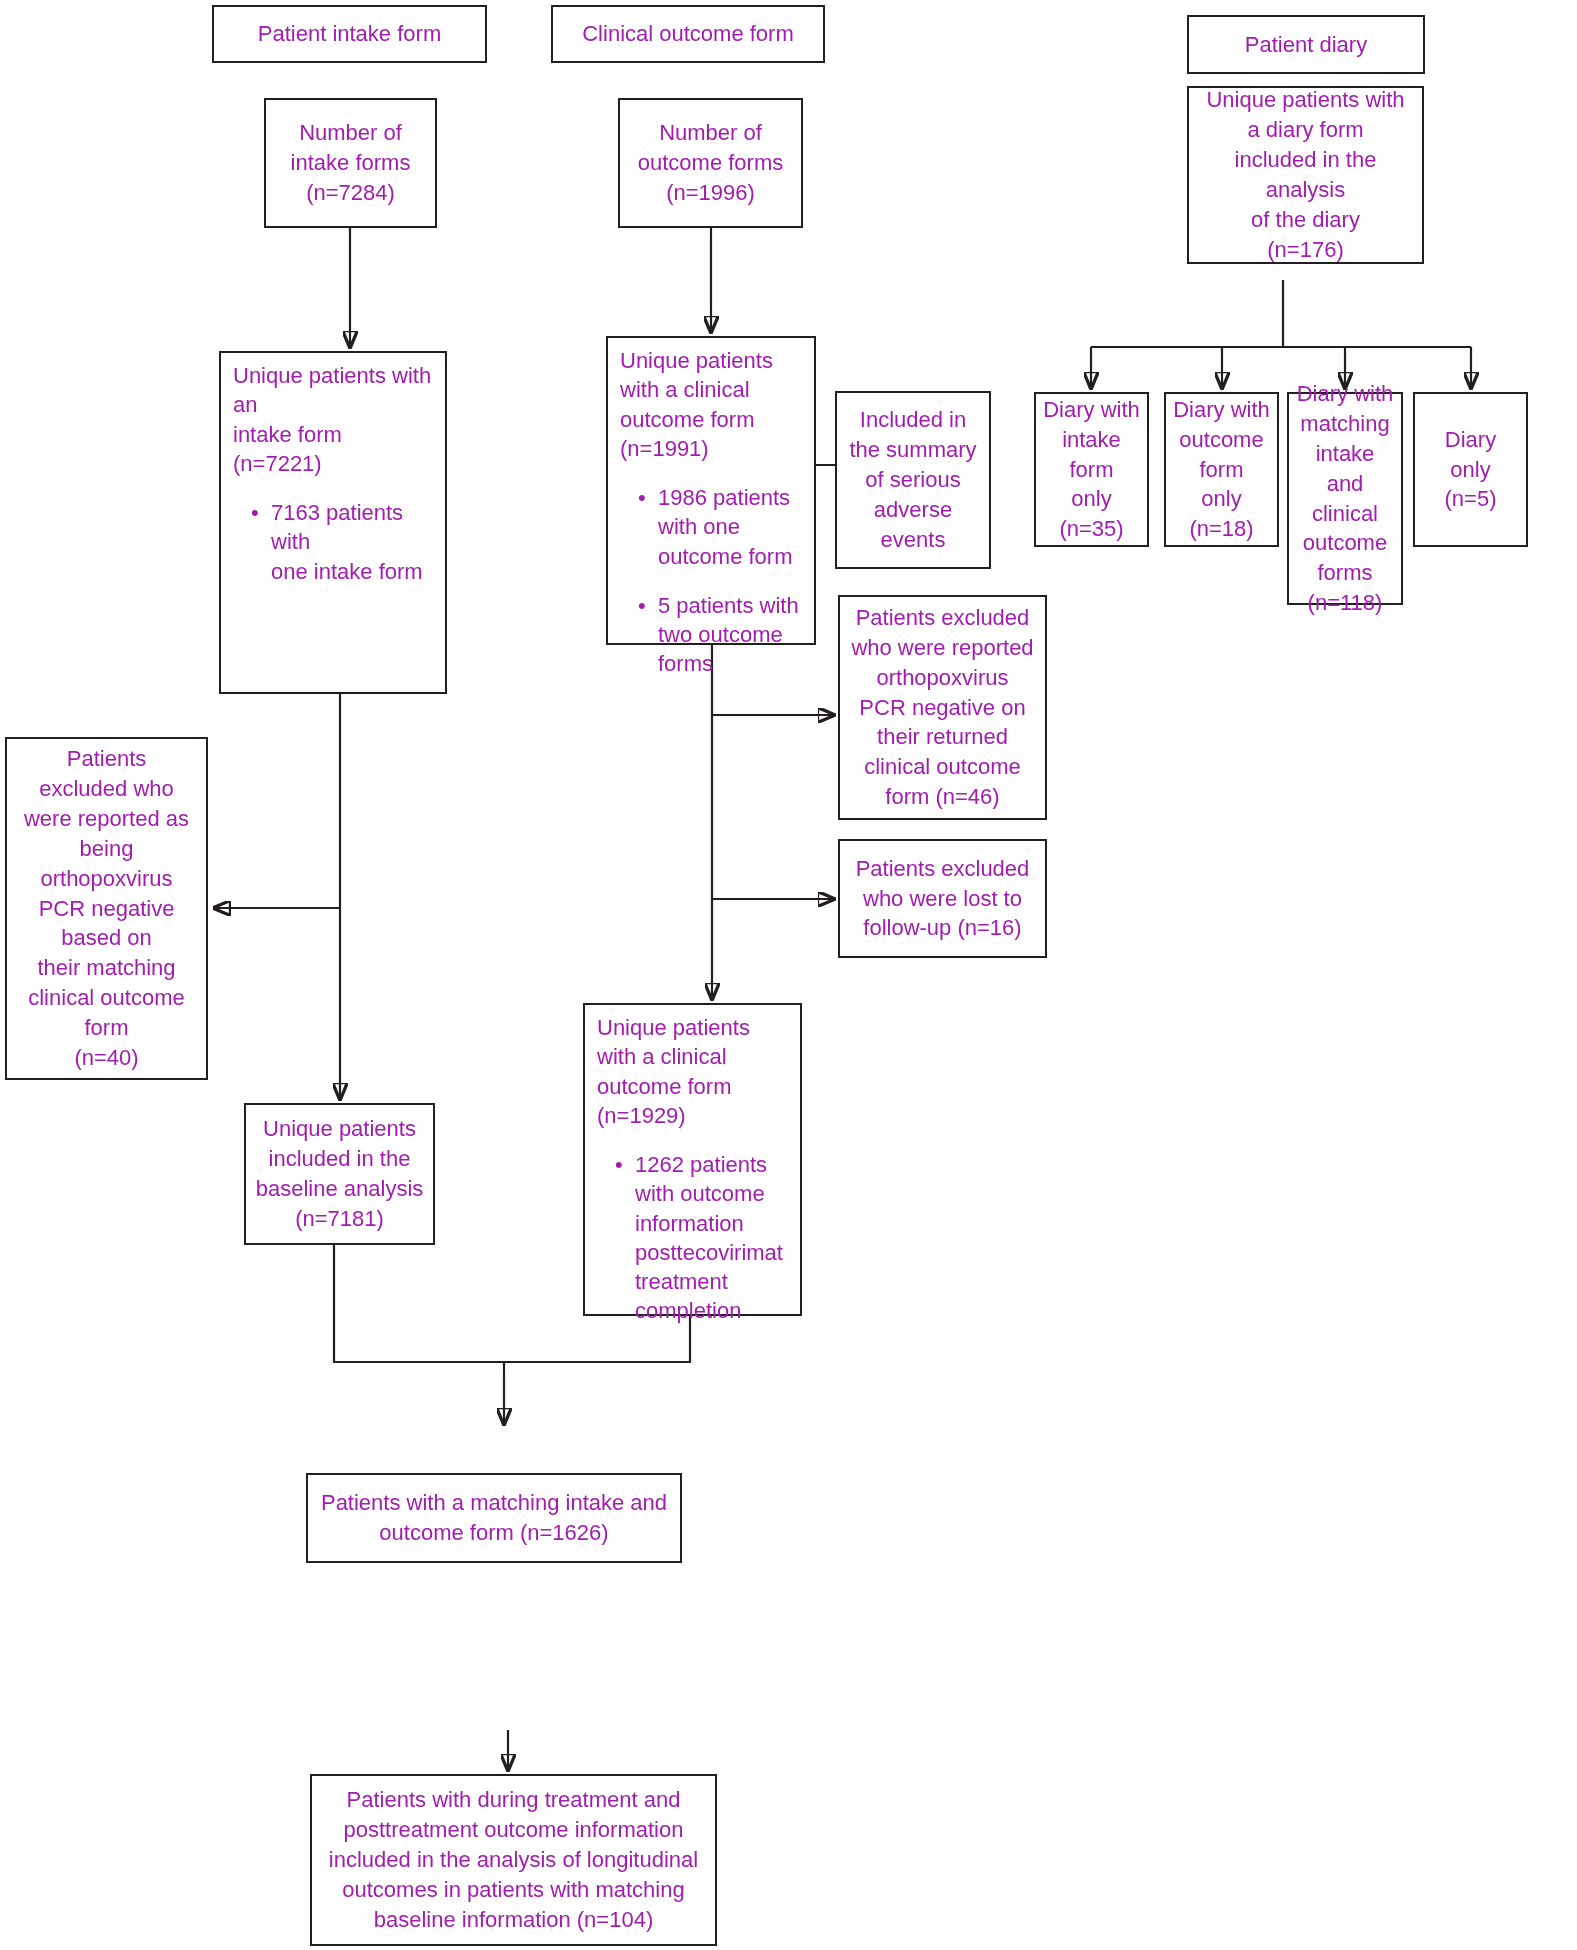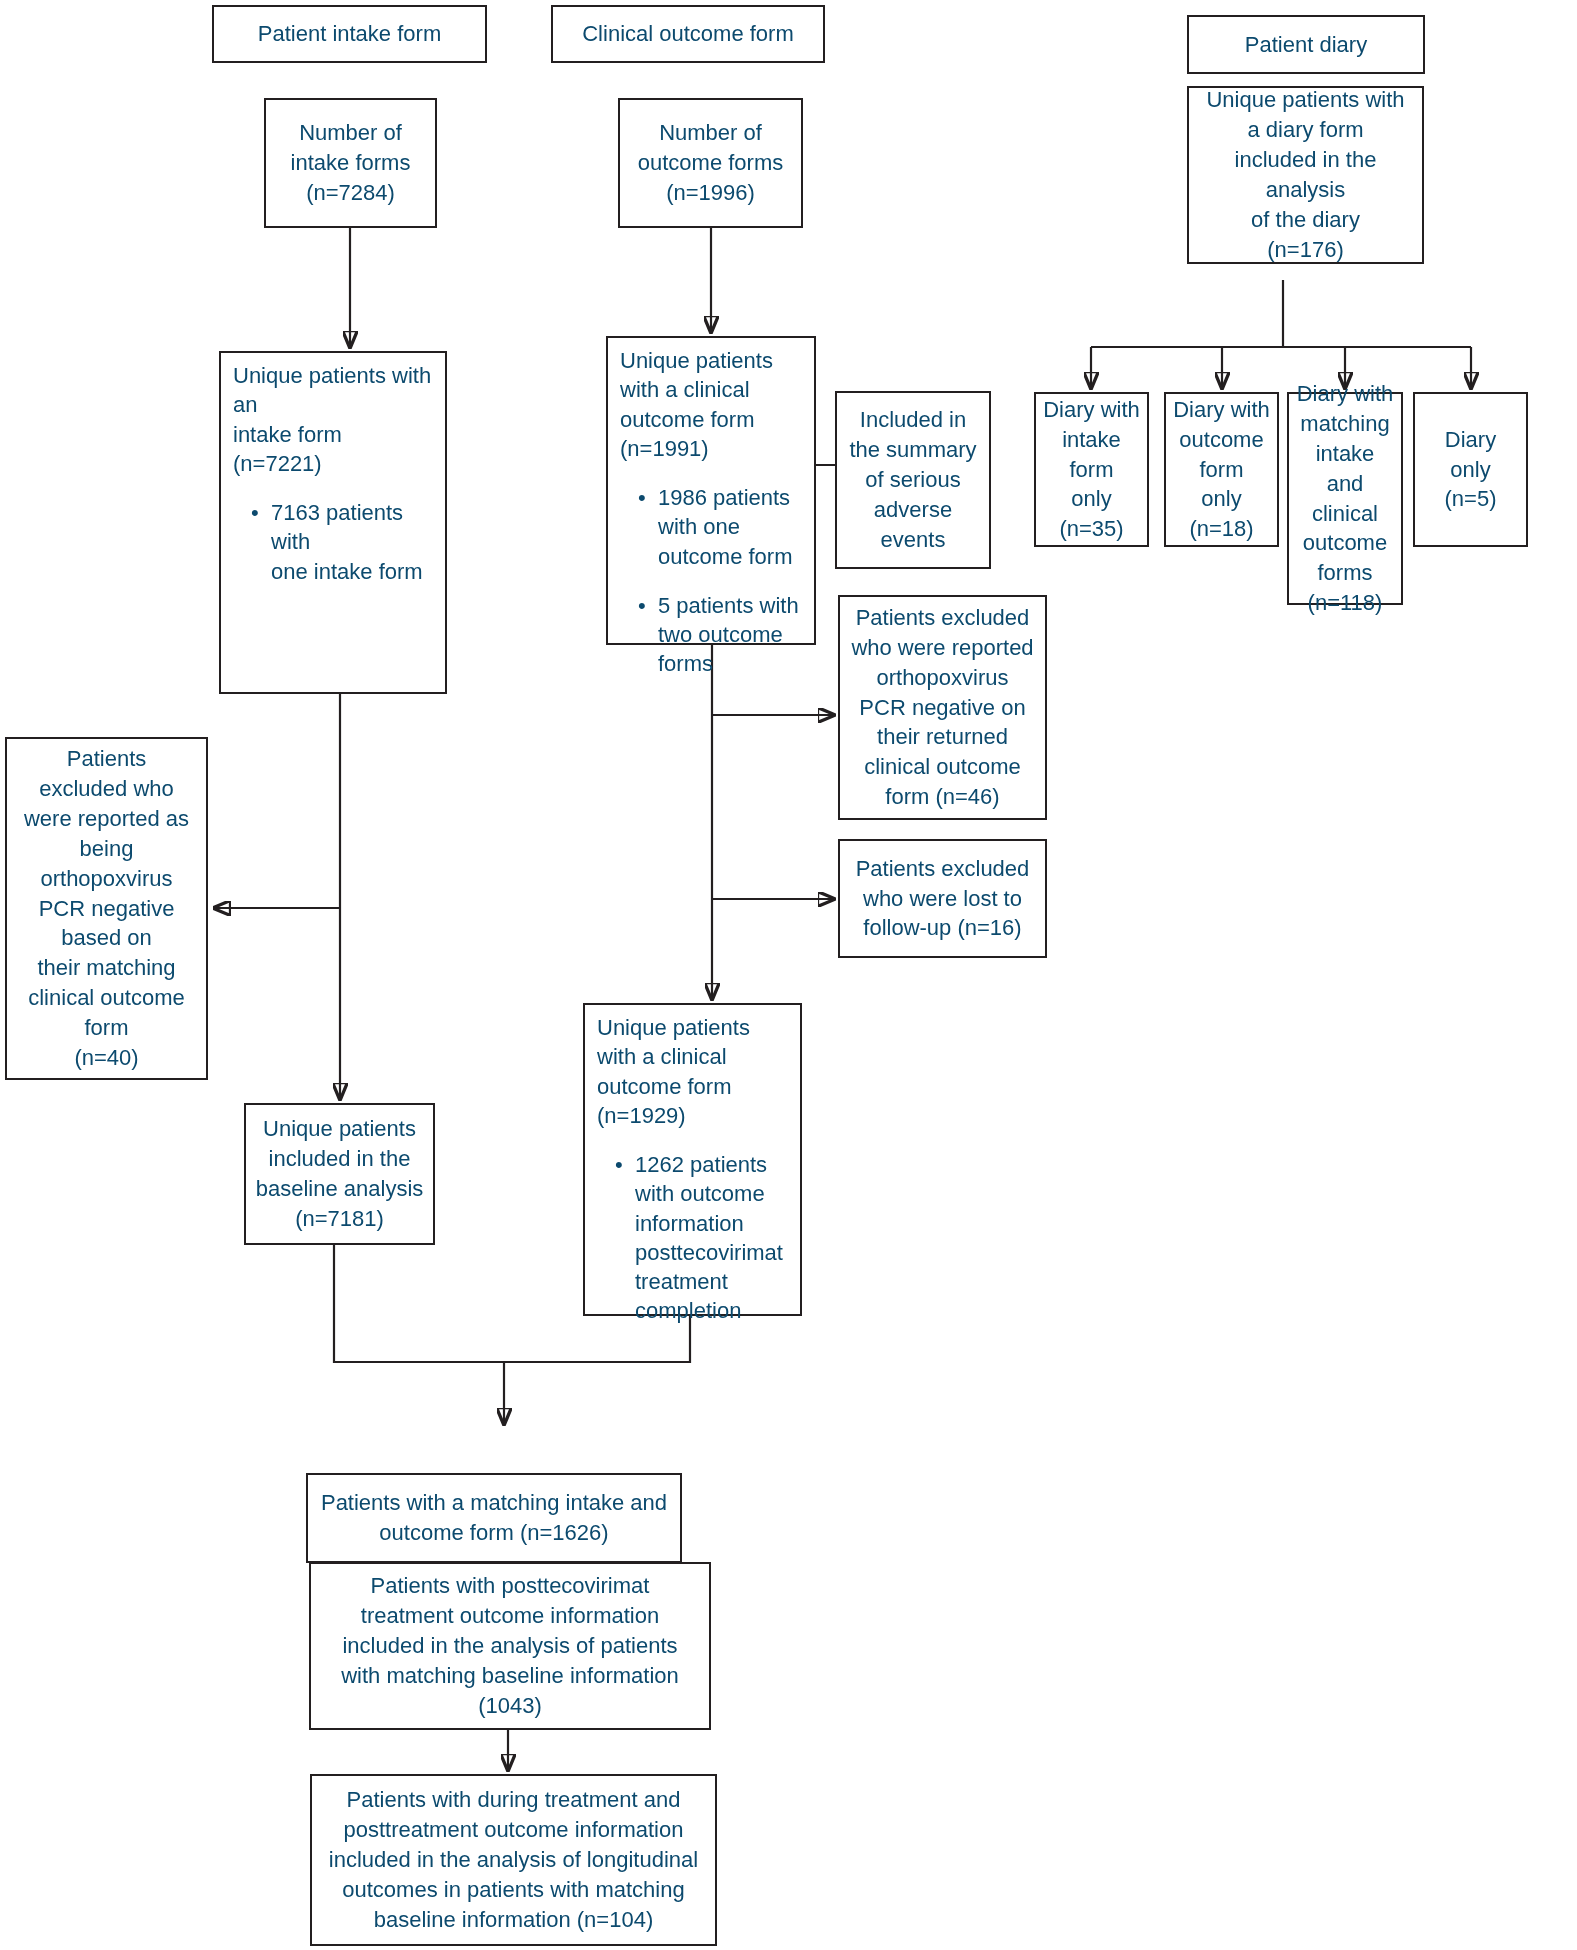--- a/index.html
+++ b/index.html
@@ -1,21 +1,21 @@
 <!DOCTYPE html>
 <html><head>
 <meta charset="utf-8">
 <style>
   html,body{margin:0;padding:0;background:#ffffff;}
   .figure{
     position:relative;
     width:1577px;height:1950px;
     background:#ffffff;
     font-family:"Liberation Sans","DejaVu Sans",sans-serif;
-    color:#0c4a6e;
+    color:#a21caf;
   }
   .connectors{position:absolute;left:0;top:0;}
   .connectors path{fill:none;stroke:#231f20;stroke-width:2.2;}
   .box{
     position:absolute;
     box-sizing:border-box;
     border:2.5px solid #231f20;
     background:#ffffff;
     display:flex;flex-direction:column;
     align-items:center;justify-content:center;
@@ -211,27 +211,20 @@
 treatment
 completion</li>
     </ul>
   </div>
 
   <div class="box" style="left:306px;top:1473px;width:376px;height:90px">
     <div class="txt">Patients with a matching intake and
 outcome form (n=1626)</div>
   </div>
 
-  <div class="box" style="left:309px;top:1562px;width:402px;height:168px">
-    <div class="txt">Patients with posttecovirimat
-treatment outcome information
-included in the analysis of patients
-with matching baseline information
-(1043)</div>
-  </div>
 
   <div class="box" style="left:310px;top:1774px;width:407px;height:172px">
     <div class="txt">Patients with during treatment and
 posttreatment outcome information
 included in the analysis of longitudinal
 outcomes in patients with matching
 baseline information (n=104)</div>
   </div>
 
 </div>

